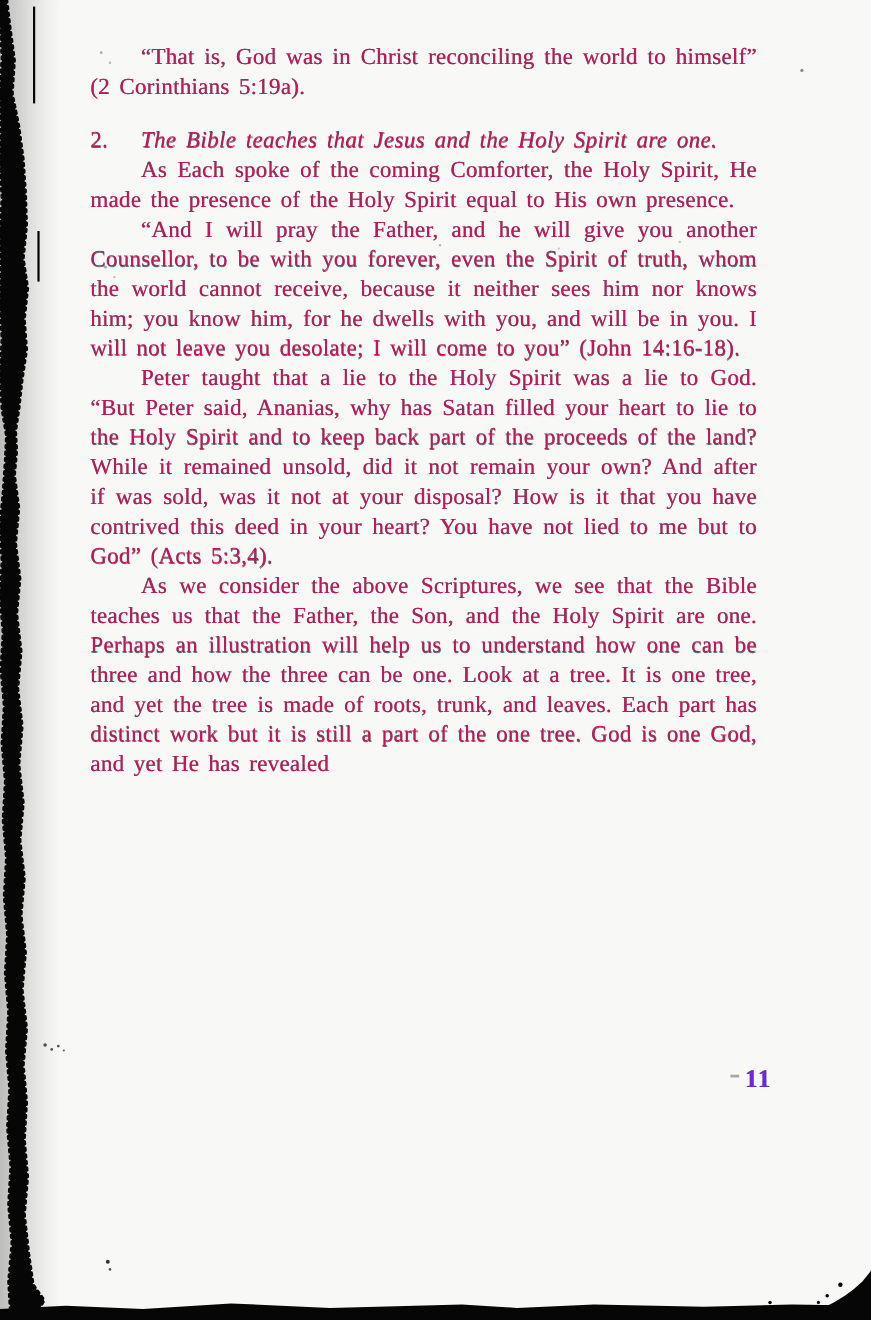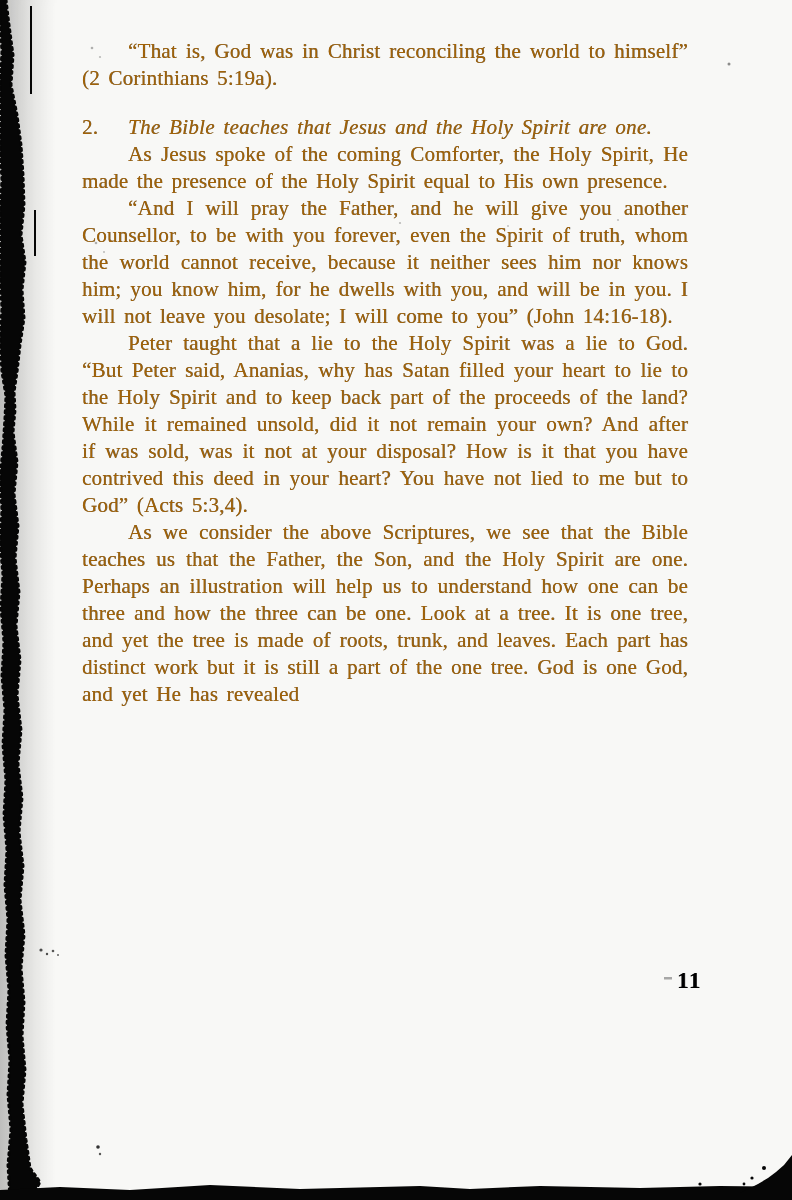--- a/index.html
+++ b/index.html
@@ -15,41 +15,41 @@
   .artifacts {
     position: absolute;
     inset: 0;
     pointer-events: none;
   }
   .textblock {
     position: absolute;
     left: 82px;
     top: 38px;
     width: 606px;
-    color: #a16207;
+    color: #be185d;
     font-size: 21px;
     line-height: 27px;
     text-align: justify;
     word-spacing: 3px;
     letter-spacing: 0.2px;
     text-shadow: 0.35px 0.35px 0.3px rgba(10,10,10,0.6);
   }
   .para { margin: 0; text-indent: 46px; }
   .heading { margin-top: 22px; text-indent: 0; white-space: nowrap; }
   .hnum { display: inline-block; width: 46px; text-indent: 0; }
   .htitle { font-style: italic; letter-spacing: 0.3px; }
   .pagenum {
     position: absolute;
     left: 677px;
     top: 968px;
     font-family: "Liberation Serif", serif;
     font-size: 23px;
     font-weight: bold;
     letter-spacing: 1.5px;
-    color: #000000;
+    color: #6d28d9;
     text-shadow: 0.4px 0.4px 0.3px rgba(10,10,10,0.7);
   }
 </style>
 </head>
 <body>
 
 <div class="page">
 
   <svg class="artifacts" width="792" height="1200" viewBox="0 0 792 1200" aria-hidden="true">
     <defs>
@@ -92,21 +92,21 @@
     <circle cx="415" cy="480" r="1.2" fill="#444" opacity="0.3"></circle>
     <rect x="664" y="977" width="8" height="2.5" fill="#555" opacity="0.5"></rect>
   </svg>
 
   <main class="textblock">
 
     <p class="para">“That is, God was in Christ reconciling the world to himself” (2 Corinthians 5:19a).</p>
 
     <p class="para heading"><span class="hnum">2.</span><span class="htitle">The Bible teaches that Jesus and the Holy Spirit are one.</span></p>
 
-    <p class="para">As Jesus spoke of the coming Comforter, the Holy Spirit, He made the presence of the Holy Spirit equal to His own presence.</p>
+    <p class="para">As Each spoke of the coming Comforter, the Holy Spirit, He made the presence of the Holy Spirit equal to His own presence.</p>
 
     <p class="para">“And I will pray the Father, and he will give you another Counsellor, to be with you forever, even the Spirit of truth, whom the world cannot receive, because it neither sees him nor knows him; you know him, for he dwells with you, and will be in you. I will not leave you desolate; I will come to you” (John 14:16-18).</p>
 
 
 
     <p class="para">Peter taught that a lie to the Holy Spirit was a lie to God. “But Peter said, Ananias, why has Satan filled your heart to lie to the Holy Spirit and to keep back part of the proceeds of the land? While it remained unsold, did it not remain your own? And after if was sold, was it not at your disposal? How is it that you have contrived this deed in your heart? You have not lied to me but to God” (Acts 5:3,4).</p>
 
 
     <p class="para">As we consider the above Scriptures, we see that the Bible teaches us that the Father, the Son, and the Holy Spirit are one. Perhaps an illustration will help us to understand how one can be three and how the three can be one. Look at a tree. It is one tree, and yet the tree is made of roots, trunk, and leaves. Each part has distinct work but it is still a part of the one tree. God is one God, and yet He has revealed</p>
 

